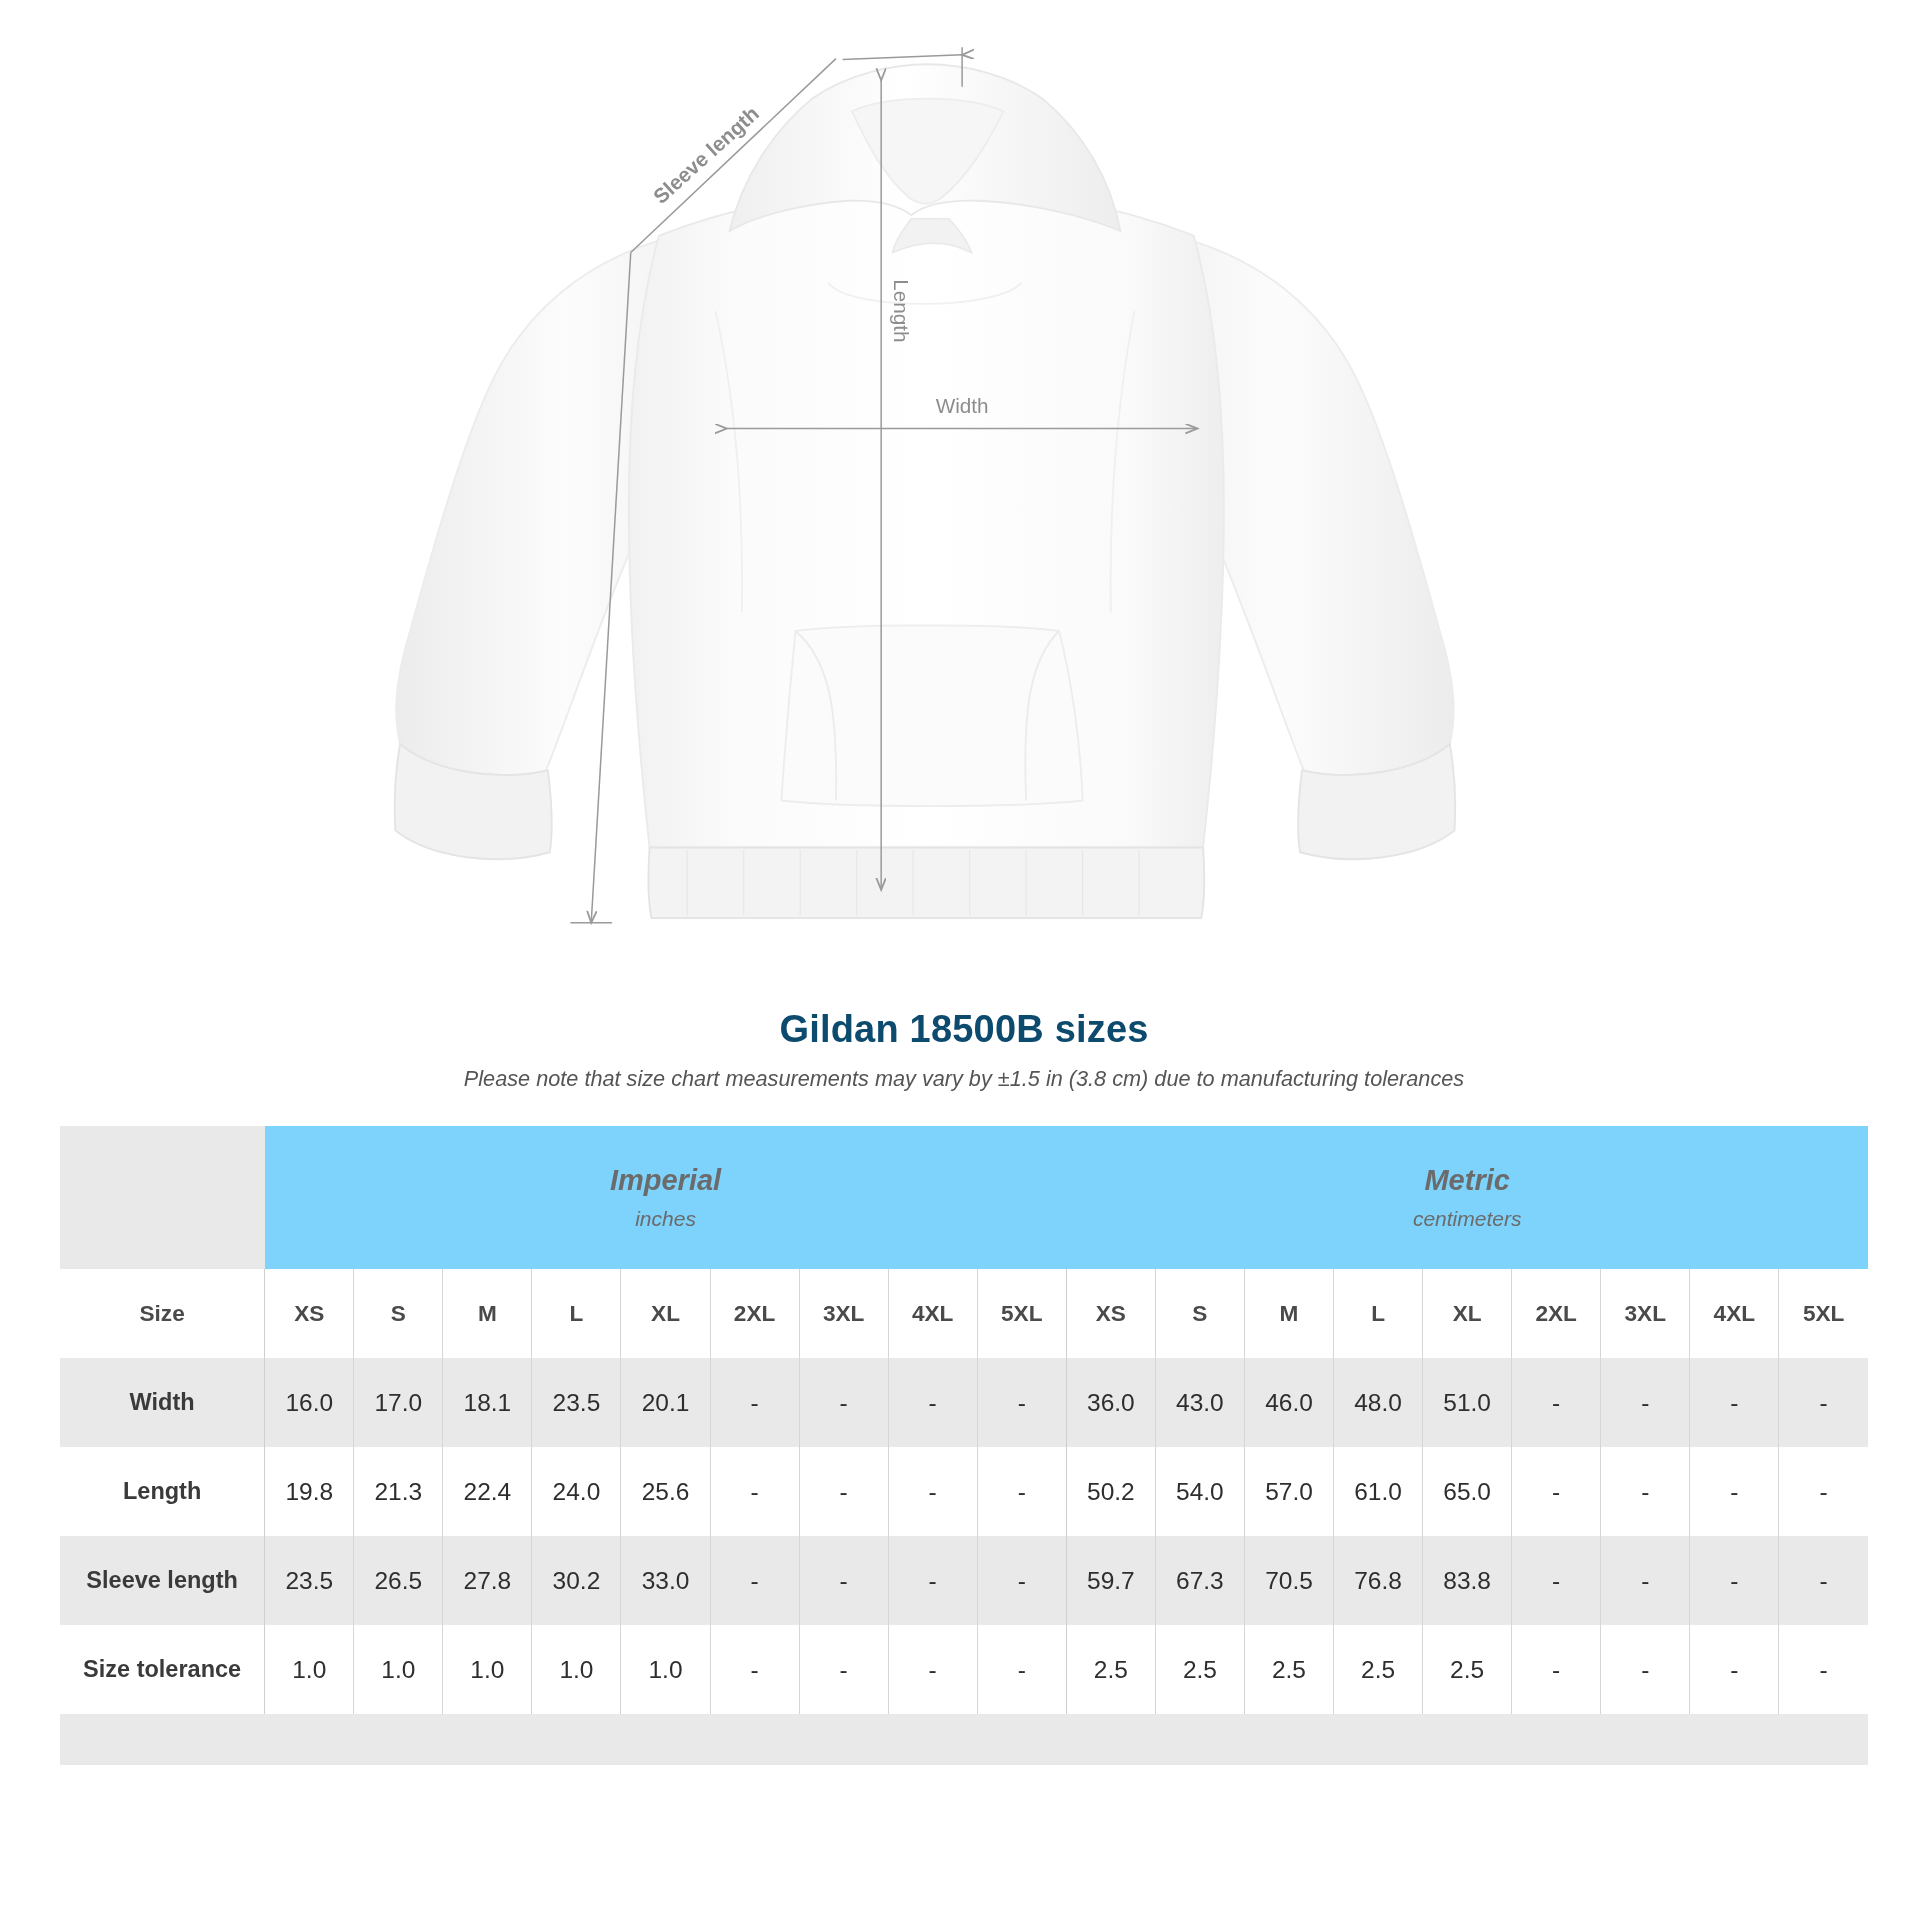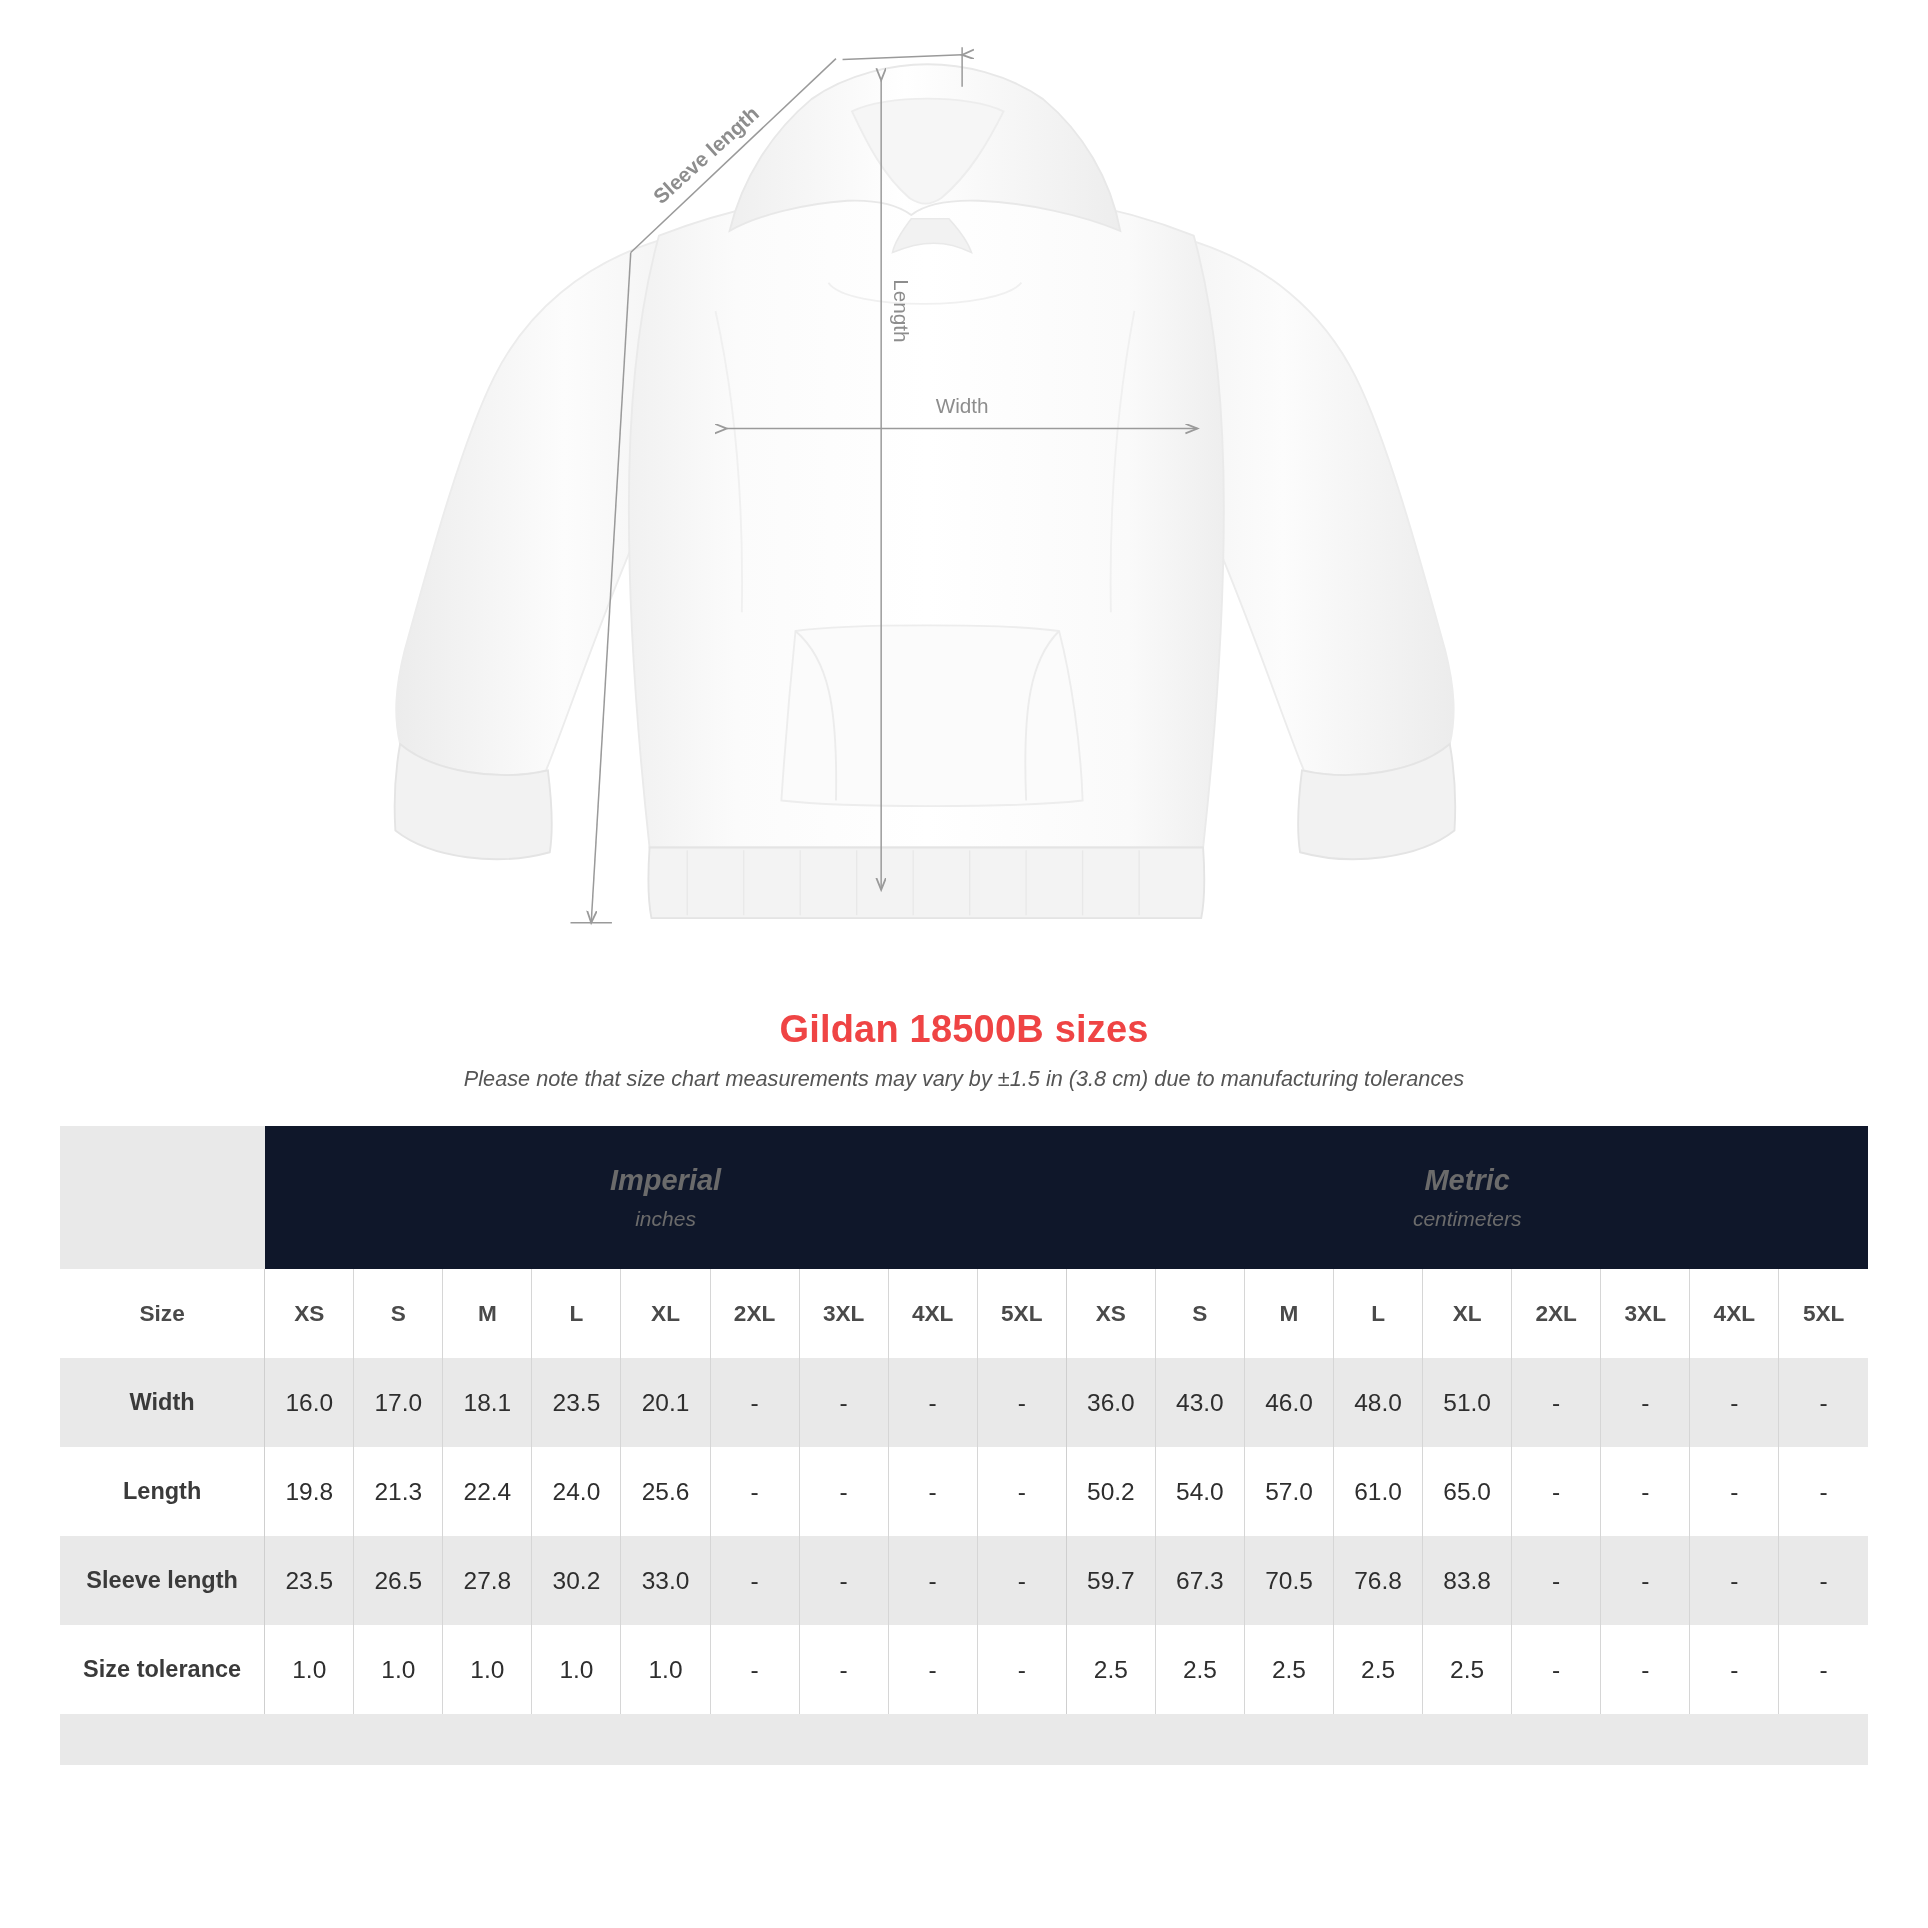--- a/index.html
+++ b/index.html
@@ -32,21 +32,21 @@
   }
 
   
   .title-block {
     text-align: center;
     margin-top: 19px;
   }
   .chart-title {
     font-size: 38px;
     font-weight: bold;
-    color: #ef4444;
+    color: #0c4a6e;
     letter-spacing: 0.2px;
   }
   .chart-note {
     font-size: 21.7px;
     font-style: italic;
     color: #555555;
     margin-top: 15px;
   }
 
   
@@ -57,21 +57,21 @@
     width: 100%;
     border-collapse: collapse;
     table-layout: fixed;
   }
   table.size-table td, table.size-table th {
     text-align: center;
     vertical-align: middle;
     border: none;
   }
   .unit-head {
-    background: #0f172a;
+    background: #7dd3fc;
     height: 141px;
   }
   .unit-head .unit-name {
     font-size: 29px;
     font-weight: bold;
     font-style: italic;
     color: #6b6b6b;
   }
   .unit-head .unit-sub {
     font-size: 21px;

